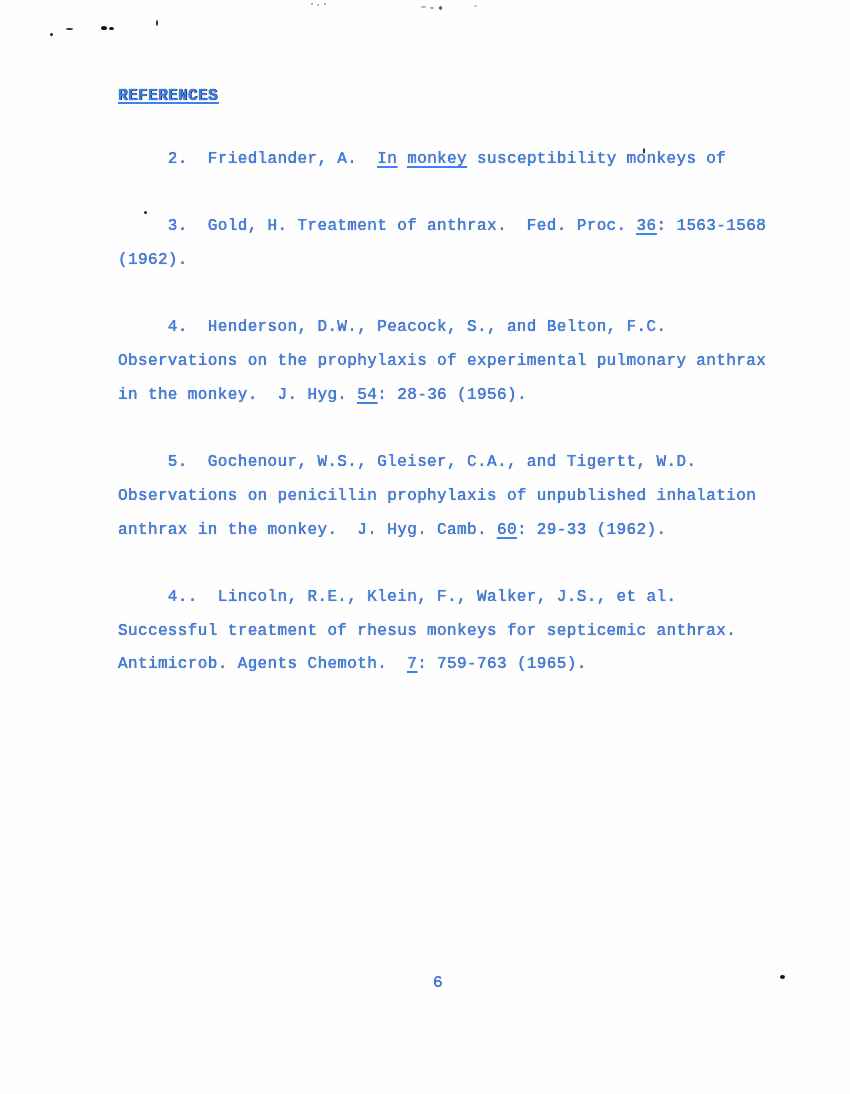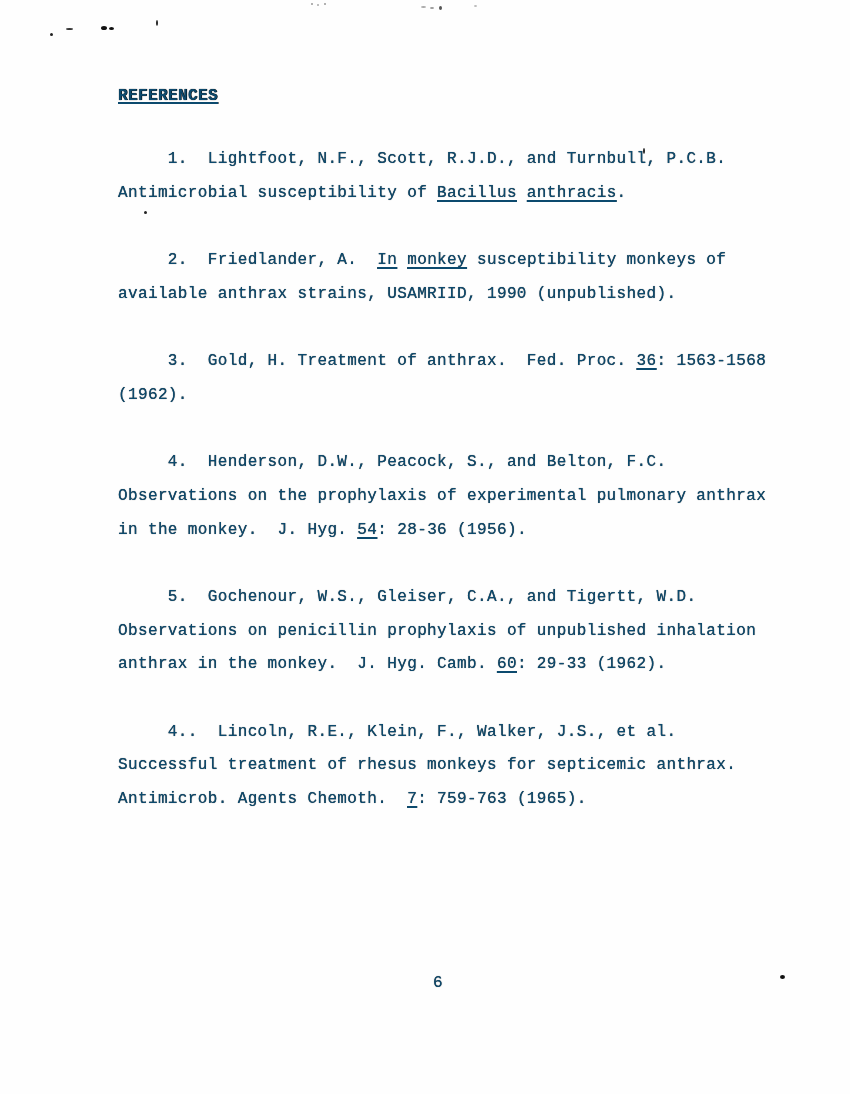--- a/index.html
+++ b/index.html
@@ -2,21 +2,21 @@
 <html><head>
 <meta charset="utf-8">
 <style>
   html, body { margin:0; padding:0; background:#e8e8e8; }
   .page {
     position:relative;
     width:850px; height:1094px;
     margin:0 auto;
     background:#fefefe;
     font-family:"Liberation Mono","DejaVu Sans Mono",monospace;
-    color:#0c4a6e;
+    color:#3b82f6;
     overflow:hidden;
   }
   .heading {
     position:absolute; left:118px; top:88px;
     font-size:16px; line-height:17px; font-weight:bold;
     letter-spacing:0.4px;
     text-decoration:underline;
     text-underline-offset:2px;
     text-decoration-thickness:2px;
     text-shadow:0 0 1px #000, 0.5px 0 0 #000;
@@ -47,26 +47,21 @@
   .speckle { position:absolute; border-radius:50%; }
 </style>
 </head>
 <body>
 
 <div class="page">
   <div class="heading">REFERENCES</div>
 
   <div class="refs">
       <div class="ref">
-        <div class="line"><span>     1.  Lightfoot, N.F., Scott, R.J.D., and Turnbull, P.C.B.</span></div>
-        <div class="line"><span>Antimicrobial susceptibility of </span><span class="u">Bacillus</span><span> </span><span class="u">anthracis</span><span>.</span></div>
-      </div>
-      <div class="ref">
         <div class="line"><span>     2.  Friedlander, A.  </span><span class="u">In</span><span> </span><span class="u">monkey</span><span> susceptibility monkeys of</span></div>
-        <div class="line"><span>available anthrax strains, USAMRIID, 1990 (unpublished).</span></div>
       </div>
       <div class="ref">
         <div class="line"><span>     3.  Gold, H. Treatment of anthrax.  Fed. Proc. </span><span class="u">36</span><span>: 1563-1568</span></div>
         <div class="line"><span>(1962).</span></div>
       </div>
       <div class="ref">
         <div class="line"><span>     4.  Henderson, D.W., Peacock, S., and Belton, F.C.</span></div>
         <div class="line"><span>Observations on the prophylaxis of experimental pulmonary anthrax</span></div>
         <div class="line"><span>in the monkey.  J. Hyg. </span><span class="u">54</span><span>: 28-36 (1956).</span></div>
       </div>

